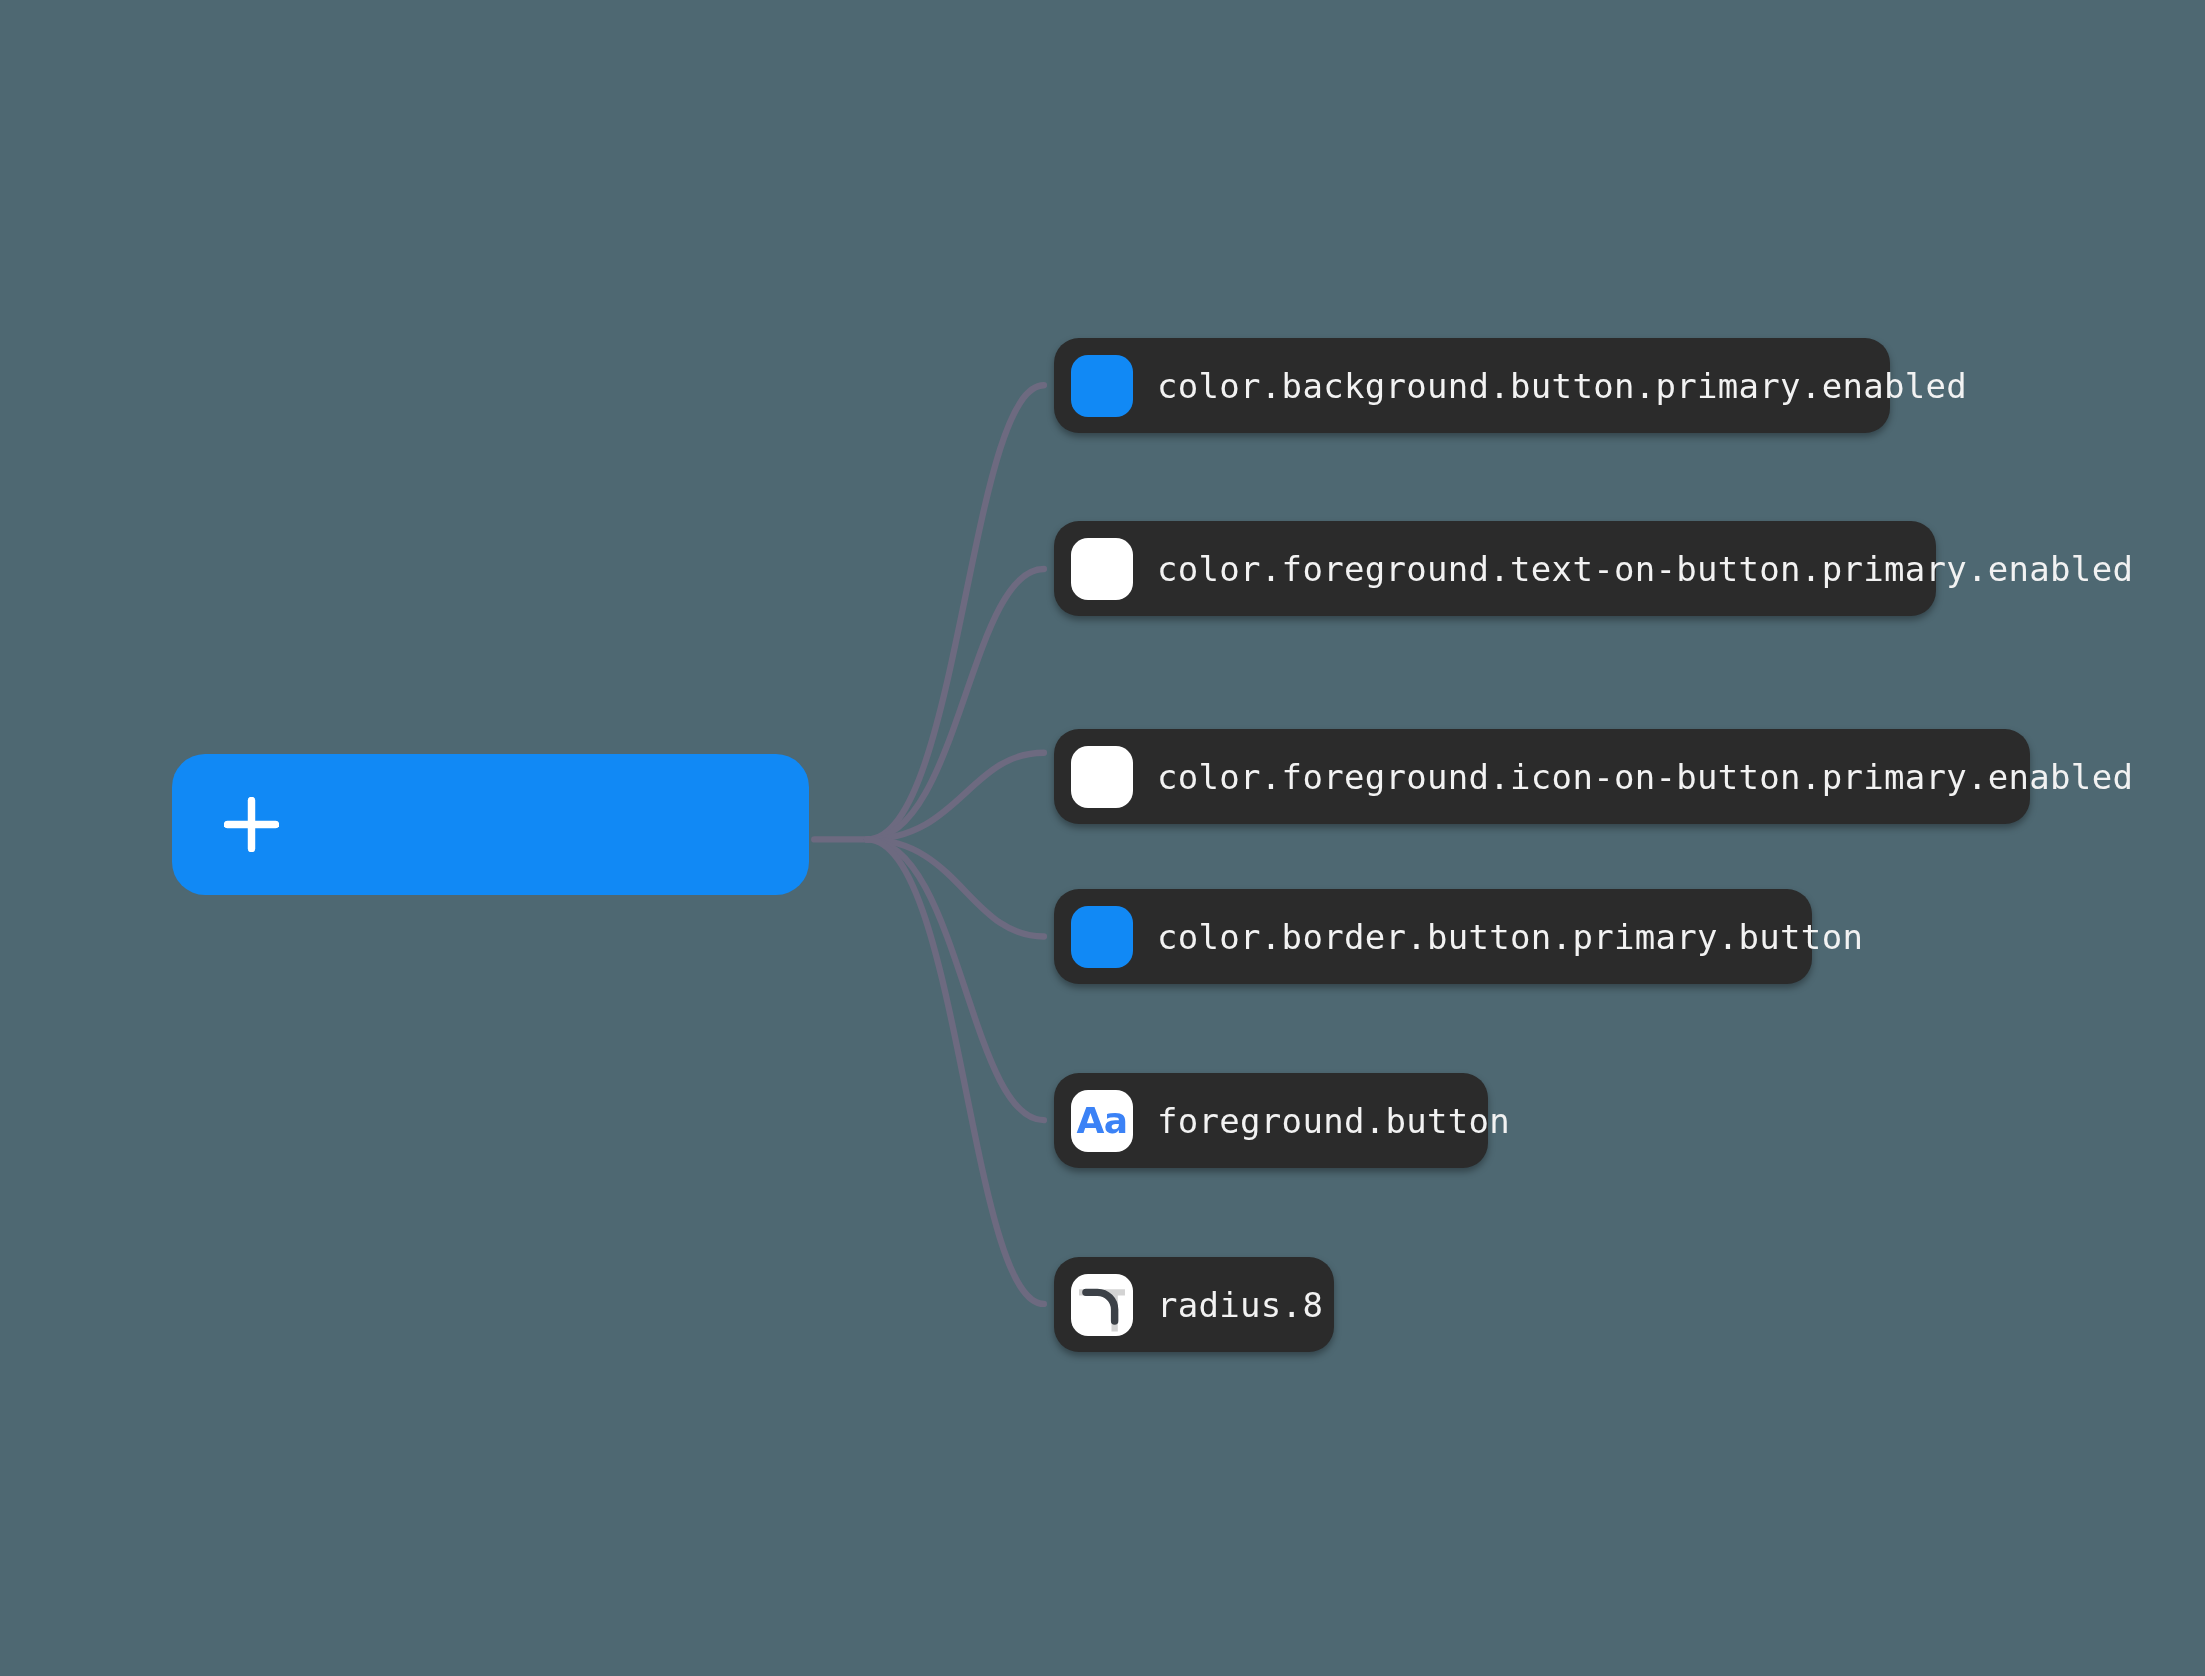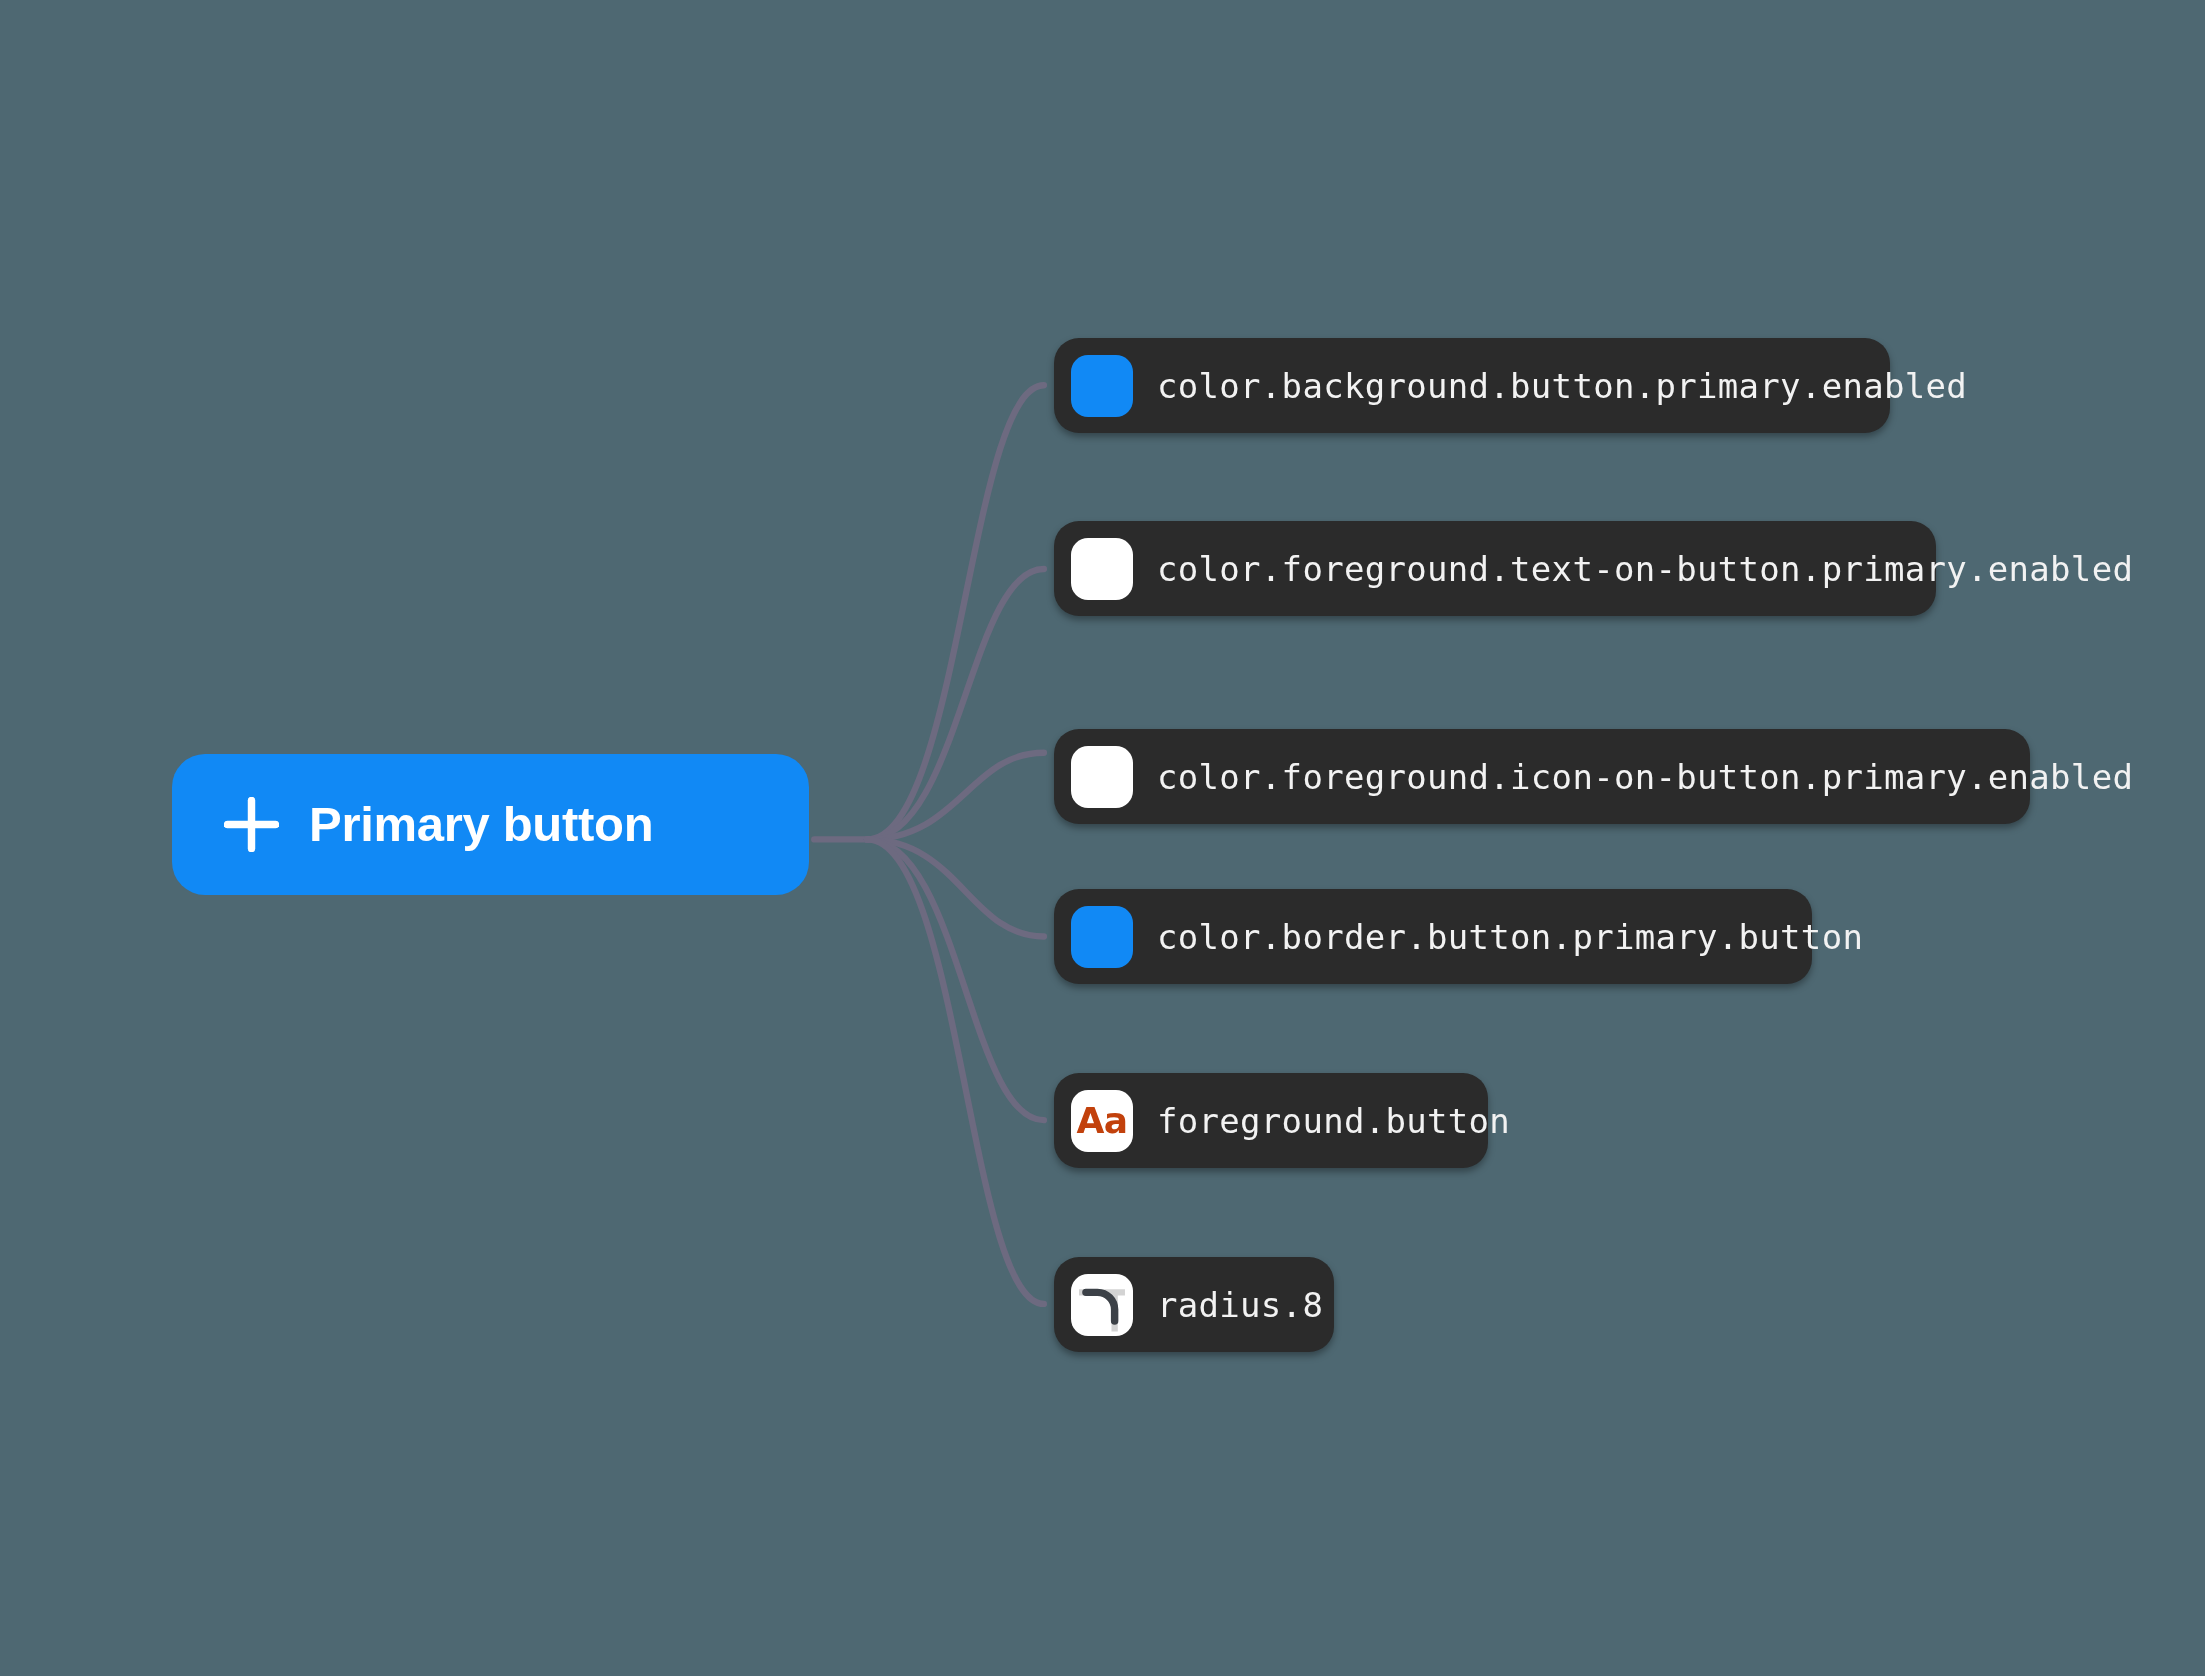--- a/index.html
+++ b/index.html
@@ -86,21 +86,21 @@
   .token-label {
     margin-left: 24px;
     color: #f2f2f2;
     font-family: "DejaVu Sans Mono", "Liberation Mono", monospace;
     font-size: 34px;
     letter-spacing: 0.3px;
     white-space: nowrap;
     line-height: 1;
   }
   .aa-glyph {
-    color: #c2410c;
+    color: #3b82f6;
     font-family: "DejaVu Sans", sans-serif;
     font-size: 36px;
     font-weight: 600;
     line-height: 1;
     letter-spacing: -0.6px;
   }
   .radius-glyph {
     width: 62px;
     height: 62px;
   }
@@ -118,21 +118,20 @@
       <path d="M1510 1462 C1670.16 1462, 1688.6399999999999 1631, 1818 1631" stroke="#6d6a80" stroke-width="11" fill="none" stroke-linecap="round"></path>
       <path d="M1510 1462 C1670.16 1462, 1688.6399999999999 1951, 1818 1951" stroke="#6d6a80" stroke-width="11" fill="none" stroke-linecap="round"></path>
       <path d="M1510 1462 C1670.16 1462, 1688.6399999999999 2271, 1818 2271" stroke="#6d6a80" stroke-width="11" fill="none" stroke-linecap="round"></path>
     </svg>
 
   <div id="component-node" style="background: rgb(17, 137, 245);">
     <svg class="plus-icon" viewBox="0 0 96 96">
       <line x1="48" y1="6" x2="48" y2="90" stroke="#ffffff" stroke-width="13" stroke-linecap="round"></line>
       <line x1="6" y1="48" x2="90" y2="48" stroke="#ffffff" stroke-width="13" stroke-linecap="round"></line>
     </svg>
-    <span class="component-label">Primary button</span>
   </div>
 
   <div class="token-card" id="card-0" style="left: 1054px; top: 338px; width: 836px;">
     <span class="token-swatch" style="background: rgb(17, 137, 245);"></span>
     <span class="token-label">color.background.button.primary.enabled</span>
   </div>
 
   <div class="token-card" id="card-1" style="left: 1054px; top: 521px; width: 882px;">
     <span class="token-swatch" style="background: rgb(255, 255, 255);"></span>
     <span class="token-label">color.foreground.text-on-button.primary.enabled</span>

